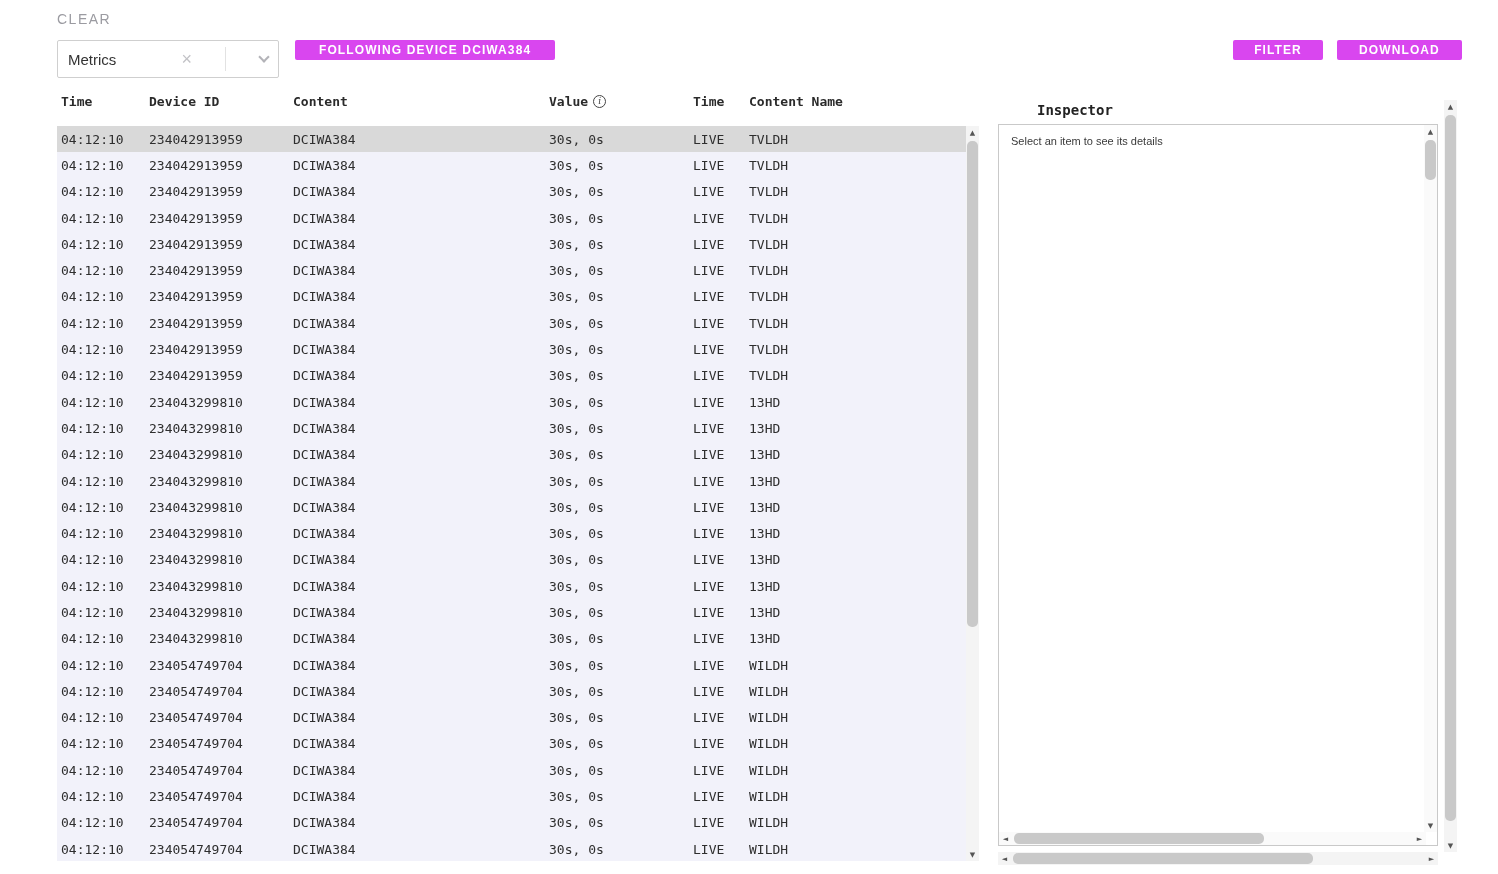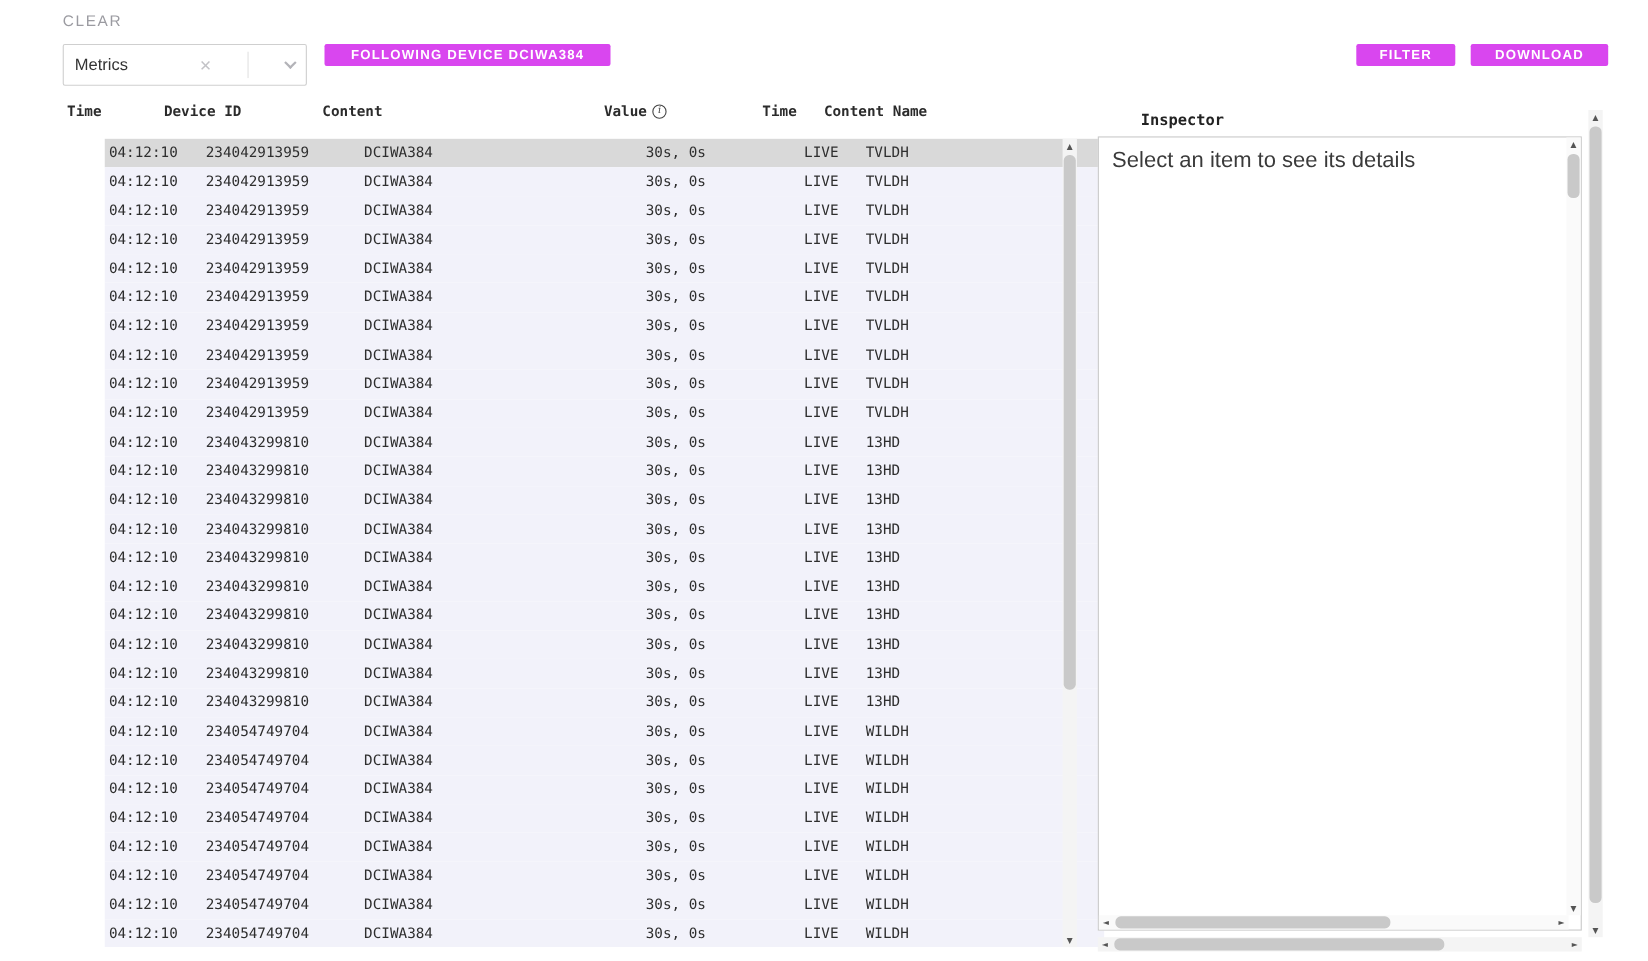--- a/index.html
+++ b/index.html
@@ -45,21 +45,21 @@
     font-family:"DejaVu Sans Mono", monospace; font-size:13px; font-weight:bold; color:#2b2b2b;
   }
   .thead .cell{ padding-left:4px; display:flex; align-items:center; gap:5px; white-space:nowrap; }
   .info-icon{
     width:13px; height:13px; border:1px solid #444; border-radius:50%;
     display:inline-flex; align-items:center; justify-content:center;
     font-size:9px; font-weight:normal; font-style:italic; color:#444;
     font-family:"DejaVu Serif", serif;
   }
   .tbody{
-    position:absolute; left:57px; top:126px; width:909px; height:735px; overflow:hidden;margin-left:38px;
+    position:absolute; left:57px; top:126px; width:909px; height:735px; overflow:hidden;
   }
   .trow{
     display:grid; grid-template-columns:88px 144px 256px 144px 56px 1fr;
     height:26.3px; align-items:center; background:#f2f2fa; cursor:pointer;
     font-family:"DejaVu Sans Mono", monospace; font-size:13px; color:#2e2e2e;
   }
   .trow.selected{ background:#d9d9d9; }
   .trow .cell{ padding-left:4px; white-space:nowrap; overflow:hidden; }
 
   
@@ -90,21 +90,21 @@
   
   .inspector-title{
     position:absolute; left:1005px; top:102px;
     font-family:"DejaVu Sans Mono", monospace; font-size:14px; font-weight:bold; color:#222;margin-left:32px;
   }
   .inspector-box{
     position:absolute; left:998px; top:124px; width:440px; height:722px;
     border:1px solid #c9c9c9; background:#fff;
   }
   .inspector-text{
-    position:absolute; left:12px; top:10px; font-size:20px; color:#3a3a3a;text-align:center;
+    position:absolute; left:12px; top:10px; font-size:11px; color:#3a3a3a;text-align:center;
   }
   .inspector-vscroll{ right:0; top:0; width:13px; height:707px; background:#fafafa; }
   .inspector-vscroll .up{ top:0; left:0; }
   .inspector-vscroll .down{ bottom:0; left:0; }
   .inspector-vscroll .sb-thumb{ left:1px; top:15px; width:11px; height:40px; }
   .inspector-hscroll{ left:0; bottom:0; width:427px; height:13px; background:#fafafa; }
   .inspector-hscroll .left{ left:0; top:0; }
   .inspector-hscroll .right{ right:0; top:0; }
   .inspector-hscroll .sb-thumb{ top:1px; left:15px; width:250px; height:11px; }
 </style>

